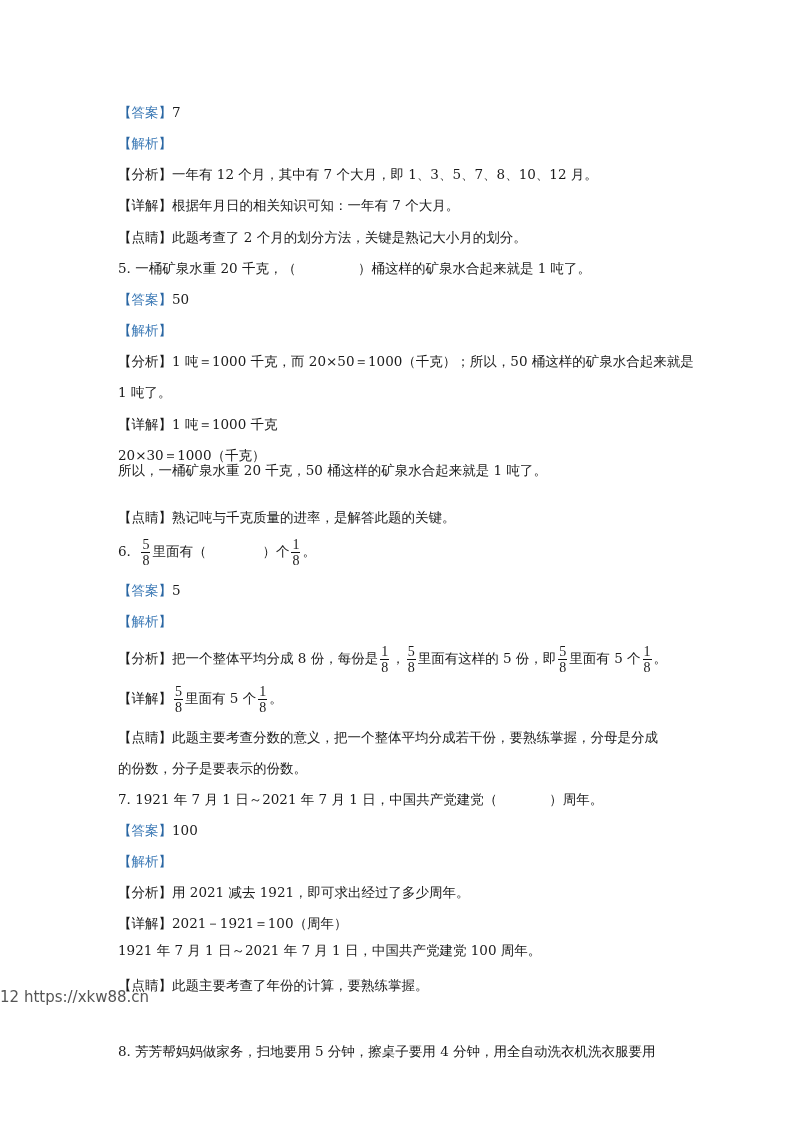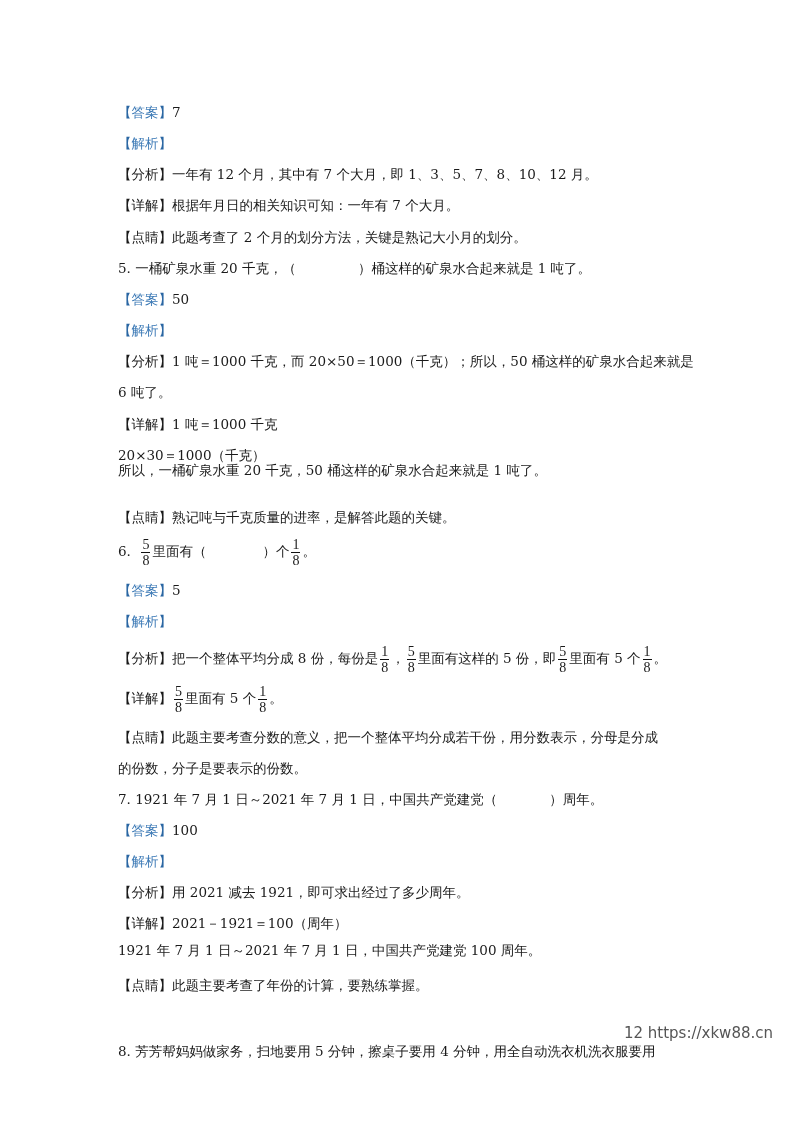--- a/index.html
+++ b/index.html
@@ -6,21 +6,21 @@
   body { width: 793px; height: 1122px; position: relative; overflow: hidden;
          font-family: "DejaVu Serif", "Liberation Serif", serif; color: #1a1a1a; }
   .line { position: absolute; left: 118px; font-size: 13.5px; line-height: 20px; white-space: nowrap; }
   .tag-blue { color: #3a78b5; margin-top: 30px; }
   .tag-blue .br { color: #2a66a3; }
   .frac { display: inline-block; vertical-align: middle; text-align: center;
           font-family: "Liberation Serif", serif; font-size: 14px; line-height: 15px; margin: 0 2px; }
   .frac .num { display: block; padding: 0 1px; }
   .frac .den { display: block; border-top: 1px solid #111; padding: 0 1px; }
   .blank { display: inline-block; }
-  .footer { position: absolute; top: 1024px; left: 0; width: 773px; text-align: right;
+  .footer { position: absolute; top: 988px; left: 0; width: 773px; text-align: left;
             font-family: "DejaVu Sans", sans-serif; font-size: 15px; color: #555; }
 </style>
 </head>
 <body>
 
 <div class="line" style="top:102px">
   <span class="tag-blue"><span class="br">【</span><span>答案</span><span class="br">】</span></span><span>7</span>
 </div>
 <div class="line" style="top:133px">
   <span class="tag-blue"><span class="br">【</span><span>解析</span><span class="br">】</span></span>
@@ -41,21 +41,21 @@
 <div class="line" style="top:289px">
   <span class="tag-blue"><span class="br">【</span><span>答案</span><span class="br">】</span></span><span>50</span>
 </div>
 <div class="line" style="top:320px">
   <span class="tag-blue"><span class="br">【</span><span>解析</span><span class="br">】</span></span>
 </div>
 <div class="line" style="top:351px">
   <span><span>【</span><span>分析</span><span>】</span></span><span>1 吨＝1000 千克，而 20×50＝1000（千克）；所以，50 桶这样的矿泉水合起来就是</span>
 </div>
 <div class="line" style="top:382px">
-  <span>6 吨了。</span>
+  <span>1 吨了。</span>
 </div>
 <div class="line" style="top:414px">
   <span><span>【</span><span>详解</span><span>】</span></span><span>1 吨＝1000 千克</span>
 </div>
 <div class="line" style="top:445px">
   <span>20×30＝1000（千克）</span>
 </div>
 <div class="line" style="top:460px">
   <span>所以，一桶矿泉水重 20 千克，50 桶这样的矿泉水合起来就是 1 吨了。</span>
 </div>
@@ -73,21 +73,21 @@
 <div class="line" style="top:611px">
   <span class="tag-blue"><span class="br">【</span><span>解析</span><span class="br">】</span></span>
 </div>
 <div class="line" style="top:640px; line-height:36px">
   <span><span>【</span><span>分析</span><span>】</span></span><span>把一个整体平均分成 8 份，每份是</span><span class="frac"><span class="num">1</span><span class="den">8</span></span><span>，</span><span class="frac"><span class="num">5</span><span class="den">8</span></span><span>里面有这样的 5 份，即</span><span class="frac"><span class="num">5</span><span class="den">8</span></span><span>里面有 5 个</span><span class="frac"><span class="num">1</span><span class="den">8</span></span><span>。</span>
 </div>
 <div class="line" style="top:680px; line-height:36px">
   <span><span>【</span><span>详解</span><span>】</span></span><span class="frac"><span class="num">5</span><span class="den">8</span></span><span>里面有 5 个</span><span class="frac"><span class="num">1</span><span class="den">8</span></span><span>。</span>
 </div>
 <div class="line" style="top:727px">
-  <span><span>【</span><span>点睛</span><span>】</span></span><span>此题主要考查分数的意义，把一个整体平均分成若干份，用分数表示，分母是分成</span>
+  <span><span>【</span><span>点睛</span><span>】</span></span><span>此题主要考查分数的意义，把一个整体平均分成若干份，要熟练掌握，分母是分成</span>
 </div>
 <div class="line" style="top:758px">
   <span>的份数，分子是要表示的份数。</span>
 </div>
 
 <div class="line" style="top:789px">
   <span>7.  1921 年 7 月 1 日～2021 年 7 月 1 日，中国共产党建党（</span><span class="blank" style="width:52px"></span><span>）周年。</span>
 </div>
 <div class="line" style="top:820px">
   <span class="tag-blue"><span class="br">【</span><span>答案</span><span class="br">】</span></span><span>100</span>

